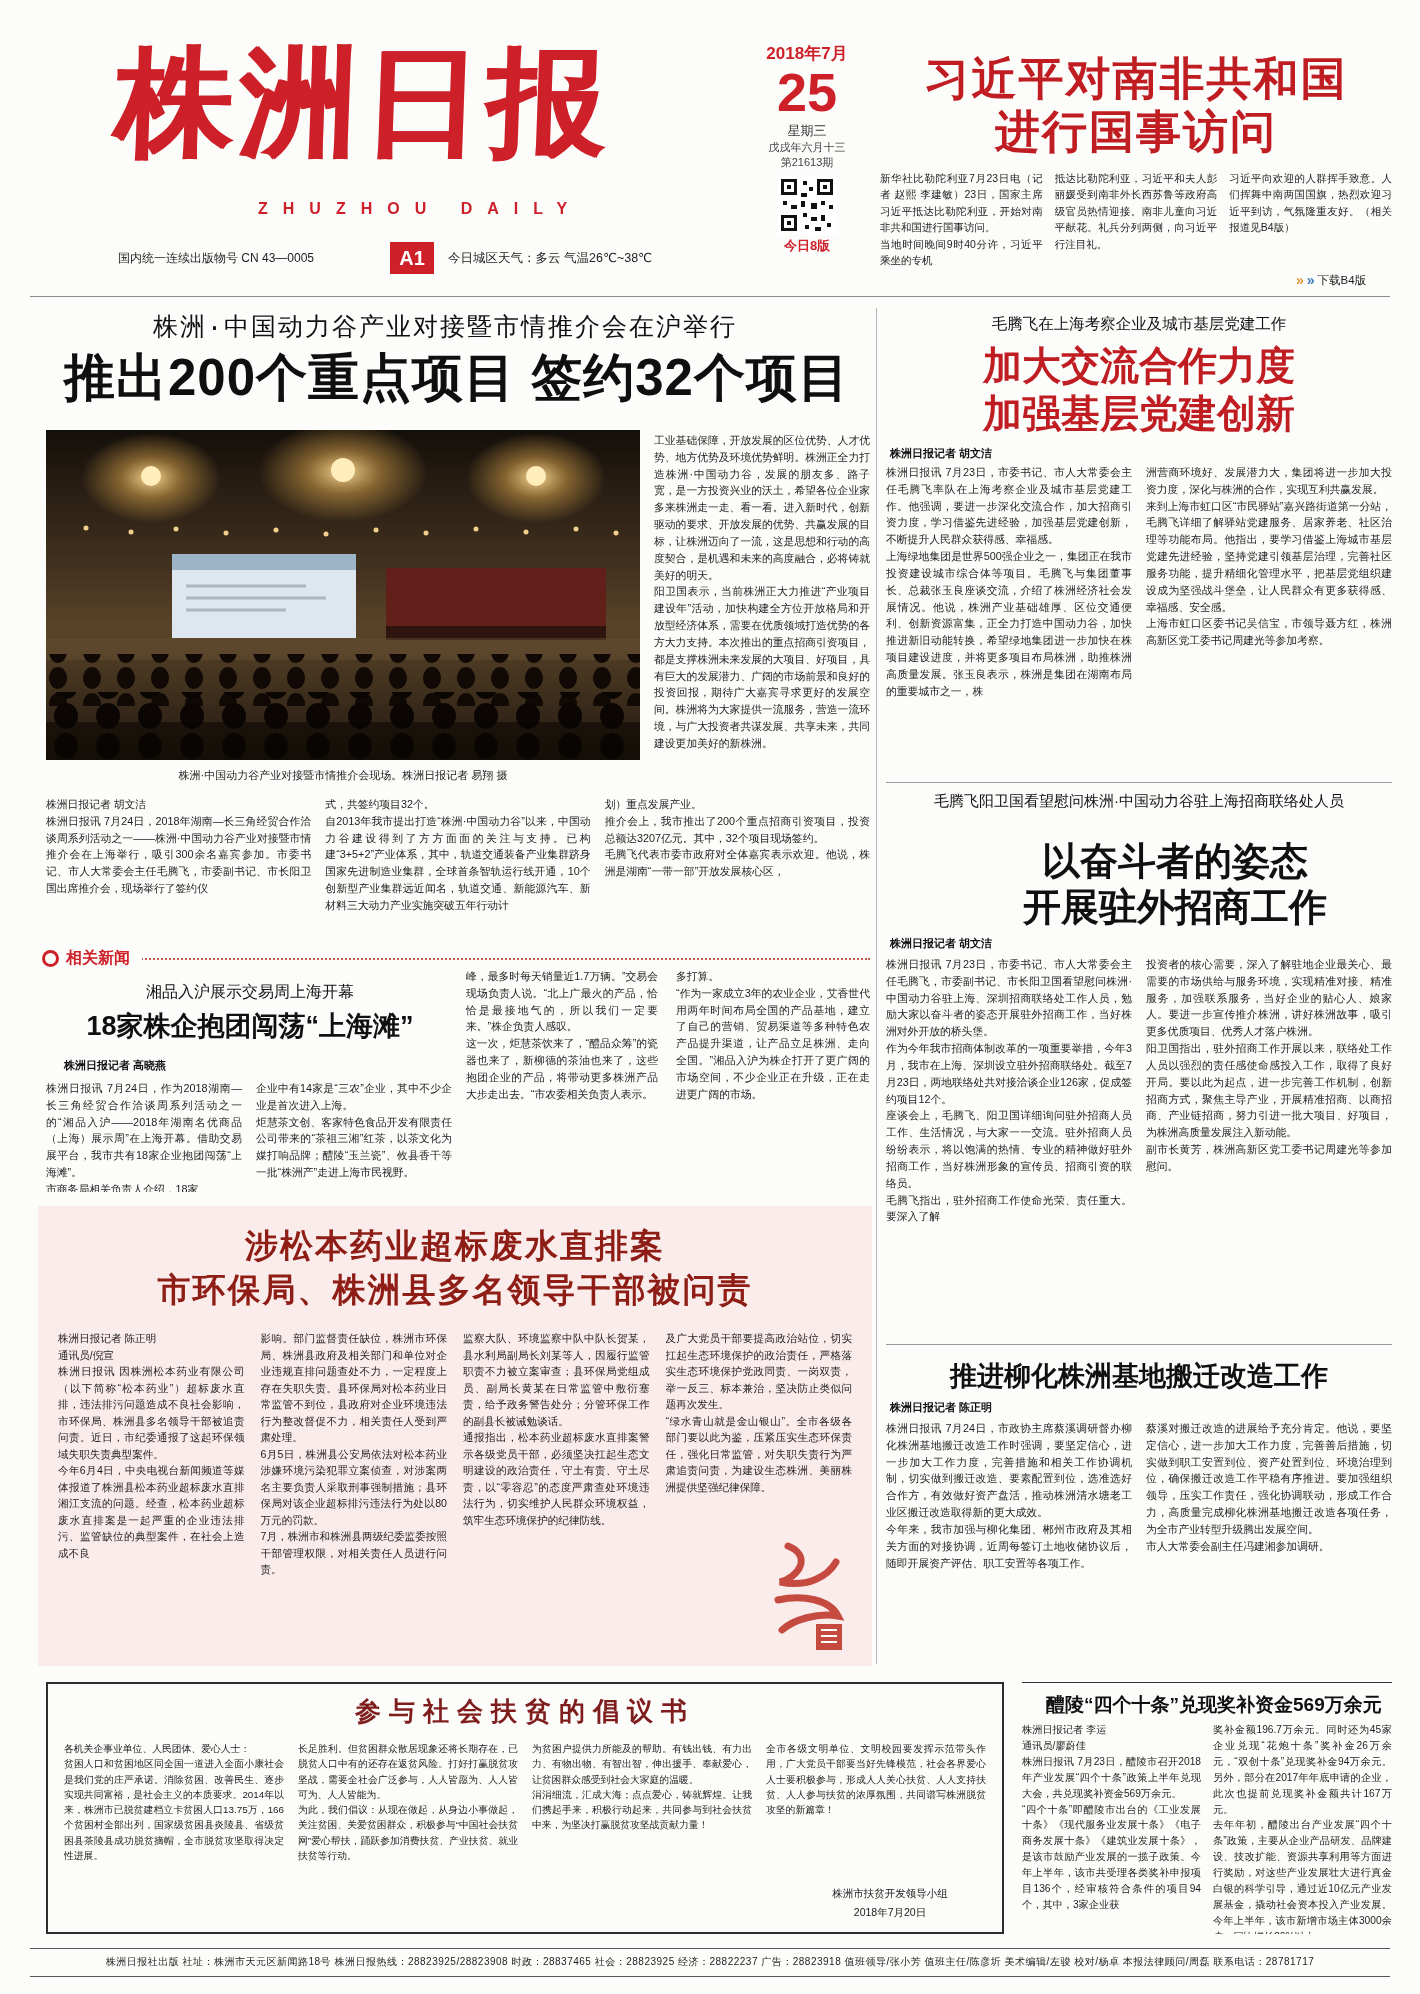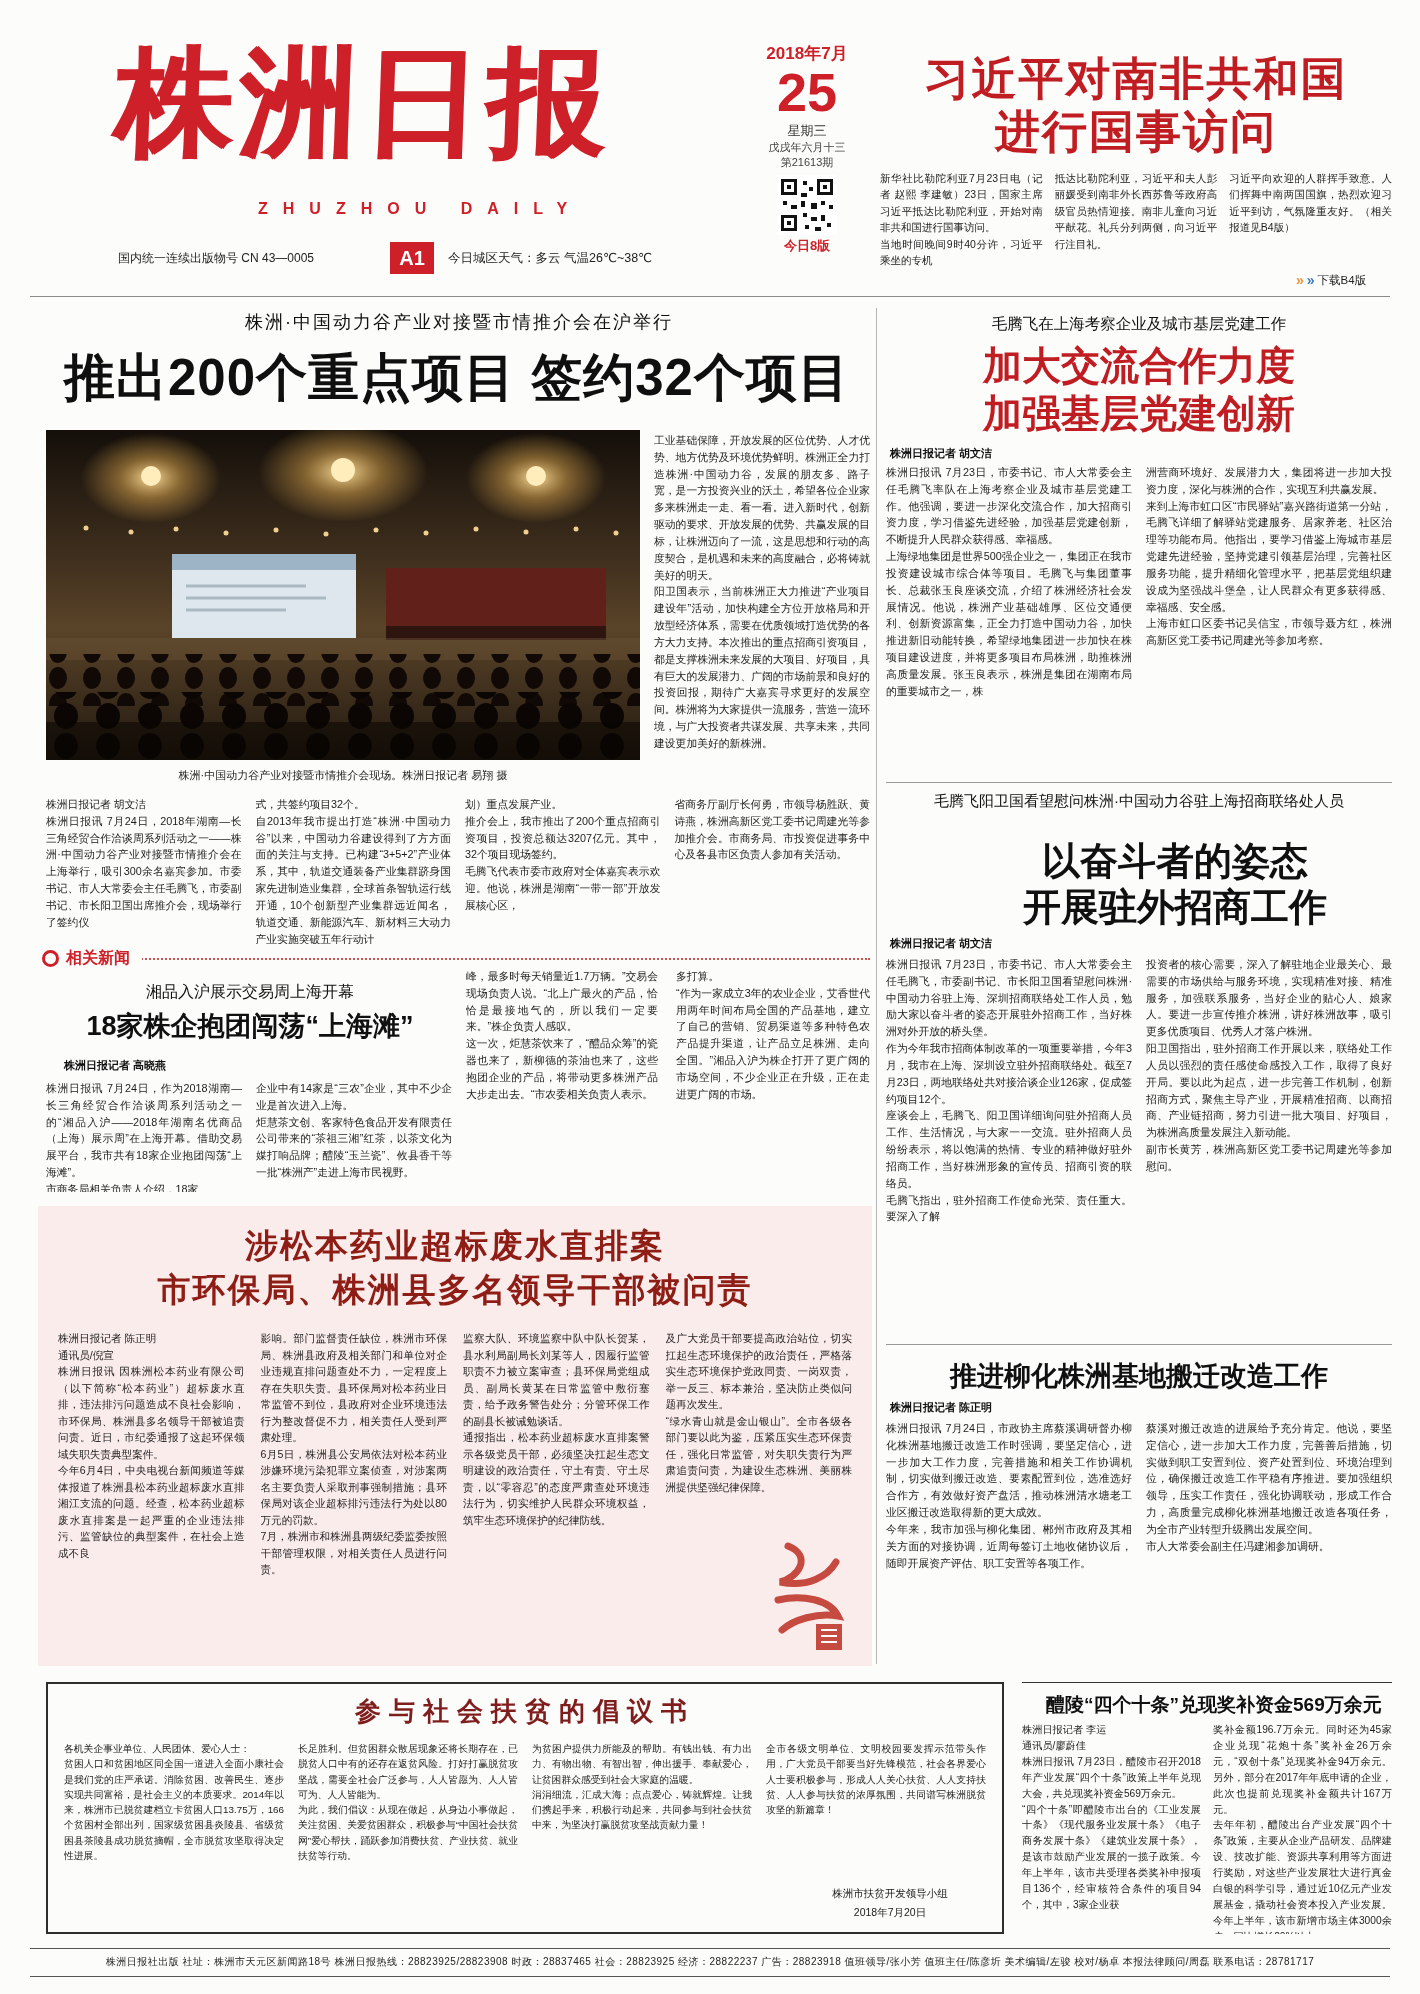--- a/index.html
+++ b/index.html
@@ -114,21 +114,21 @@
     <div class="col-text" style="font-size:10.5px;">习近平向欢迎的人群挥手致意。人们挥舞中南两国国旗，热烈欢迎习近平到访，气氛隆重友好。（相关报道见B4版）</div>
   </div>
   <div class="abs dl-note" style="left:1296px;top:272px;">
     <span class="chv o">»</span>
       <span class="chv b">»</span>
     <span>下载B4版</span>
   </div>
 
   <div class="hr" style="left:30px;top:296px;width:1360px;border-top:1.5px solid #8c8c8c;"></div>
 
-  <div class="abs kicker" style="left:44px;top:310px;width:830px;font-size:18px;letter-spacing:2px;">株洲·中国动力谷产业对接暨市情推介会在沪举行</div>
+  <div class="abs kicker" style="left:30px;top:310px;width:830px;font-size:25px;letter-spacing:2px;font-family:Liberation Mono, monospace;">株洲·中国动力谷产业对接暨市情推介会在沪举行</div>
   <div class="abs h-lead" style="left:42px;top:344px;width:830px;">推出200个重点项目 签约32个项目</div>
 
   <div class="abs" style="left:46px;top:430px;width:594px;height:330px;">
     <svg width="594" height="330" viewBox="0 0 594 330" preserveAspectRatio="none">
       <defs>
         <linearGradient id="hallbg" x1="0" y1="0" x2="0" y2="1">
           <stop offset="0" stop-color="#140f0a"></stop>
             <stop offset="0.42" stop-color="#43321f"></stop>
           <stop offset="0.6" stop-color="#5a4429"></stop>
             <stop offset="1" stop-color="#221910"></stop>
@@ -185,21 +185,20 @@
 阳卫国表示，当前株洲正大力推进“产业项目建设年”活动，加快构建全方位开放格局和开放型经济体系，需要在优质领域打造优势的各方大力支持。本次推出的重点招商引资项目，都是支撑株洲未来发展的大项目、好项目，具有巨大的发展潜力、广阔的市场前景和良好的投资回报，期待广大嘉宾寻求更好的发展空间。株洲将为大家提供一流服务，营造一流环境，与广大投资者共谋发展、共享未来，共同建设更加美好的新株洲。</div>
 
   <div class="abs cols" style="left:46px;top:796px;width:824px;height:148px;gap:14px;">
     <div class="col-text">株洲日报记者 胡文洁
 株洲日报讯 7月24日，2018年湖南—长三角经贸合作洽谈周系列活动之一——株洲·中国动力谷产业对接暨市情推介会在上海举行，吸引300余名嘉宾参加。市委书记、市人大常委会主任毛腾飞，市委副书记、市长阳卫国出席推介会，现场举行了签约仪</div>
     <div class="col-text">式，共签约项目32个。
 自2013年我市提出打造“株洲·中国动力谷”以来，中国动力谷建设得到了方方面面的关注与支持。已构建“3+5+2”产业体系，其中，轨道交通装备产业集群跻身国家先进制造业集群，全球首条智轨运行线开通，10个创新型产业集群远近闻名，轨道交通、新能源汽车、新材料三大动力产业实施突破五年行动计</div>
     <div class="col-text">划）重点发展产业。
 推介会上，我市推出了200个重点招商引资项目，投资总额达3207亿元。其中，32个项目现场签约。
 毛腾飞代表市委市政府对全体嘉宾表示欢迎。他说，株洲是湖南“一带一部”开放发展核心区，</div>
-    <div class="col-text">省商务厅副厅长何勇，市领导杨胜跃、黄诗燕，株洲高新区党工委书记周建光等参加推介会。市商务局、市投资促进事务中心及各县市区负责人参加有关活动。</div>
   </div>
 
   <div class="hr" style="left:42px;top:958px;width:828px;border-top:2px dotted #c2574f;"></div>
   <div class="abs rel-label" style="left:42px;top:948px;">
     <span class="ring"></span>
     <span>相关新闻</span>
   </div>
   <div class="abs kicker" style="left:46px;top:982px;width:408px;font-size:16px;">湘品入沪展示交易周上海开幕</div>
   <div class="abs h-rel" style="left:46px;top:1008px;width:408px;">18家株企抱团闯荡“上海滩”</div>
   <div class="abs byline" style="left:64px;top:1058px;">株洲日报记者 高晓燕</div>

